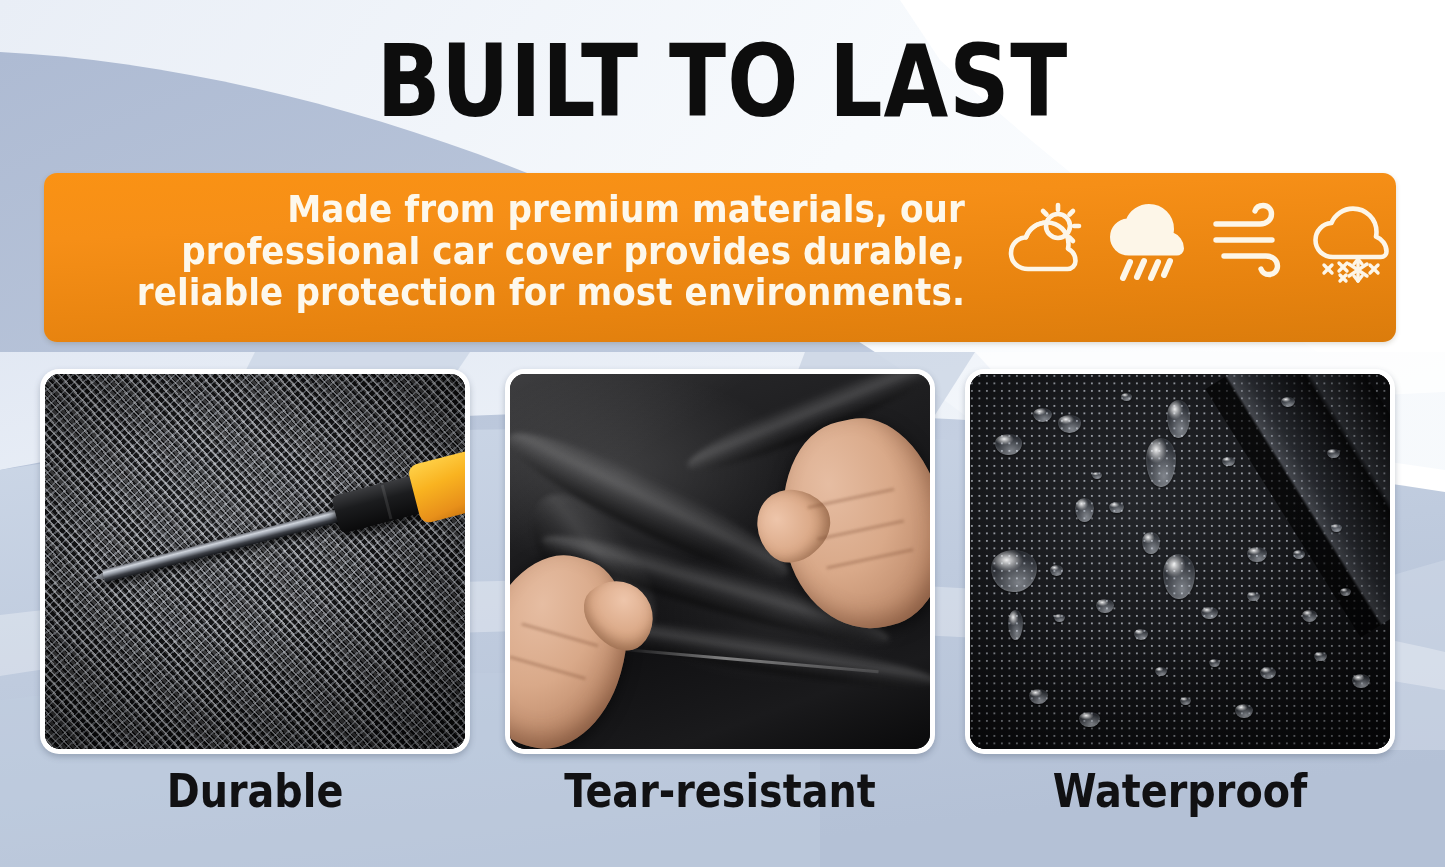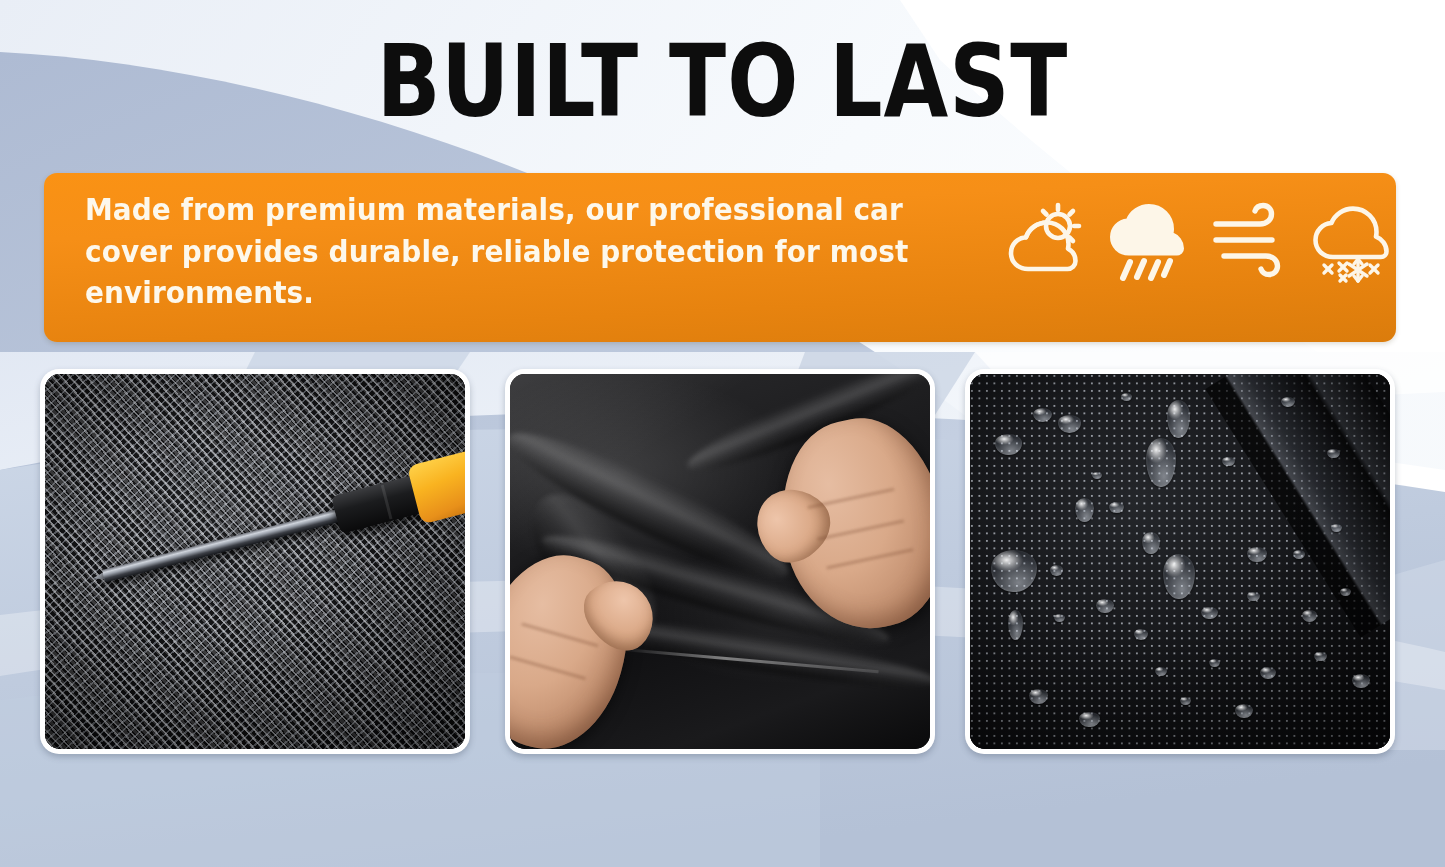--- a/index.html
+++ b/index.html
@@ -60,24 +60,25 @@
     box-shadow: 0 2px 5px rgba(80, 60, 20, 0.18);
     overflow: hidden;
   }
   .banner-text {
     position: absolute;
     left: 41px;
     top: 16px;
     width: 880px;
     font-family: "Liberation Sans Narrow", "DejaVu Sans Condensed", "Liberation Sans", sans-serif;
     font-weight: 700;
-    font-size: 31px;
+    font-size: 38px;
     line-height: 41.5px;
     color: #fdf8ec;
     letter-spacing: 0.1px;
+    text-align: right;
   }
 
   .banner-icons {
     position: absolute;
     left: 962px;
     top: 26px;
     width: 390px;
     height: 120px;
     display: flex;
     align-items: flex-start;
@@ -525,14 +526,19 @@
         <div class="drop" style="left:91%; top:80%; width:4.2%;  height:3.6%;"></div>
         <div class="drop" style="left:14%; top:84%; width:4.6%;  height:4%;"></div>
         <div class="drop" style="left:26%; top:90%; width:5%;    height:4.2%;"></div>
         <div class="drop" style="left:63%; top:88%; width:4.4%;  height:3.8%;"></div>
         <div class="drop" style="left:50%; top:86%; width:2.6%;  height:2.2%;"></div>
       </div>
     </div>
 
   </div>
 
+  <div class="captions">
+    <div class="caption caption-1">Durable</div>
+    <div class="caption caption-2">Tear-resistant</div>
+    <div class="caption caption-3">Waterproof</div>
+  </div>
 
 </div>
 
 </body></html>

